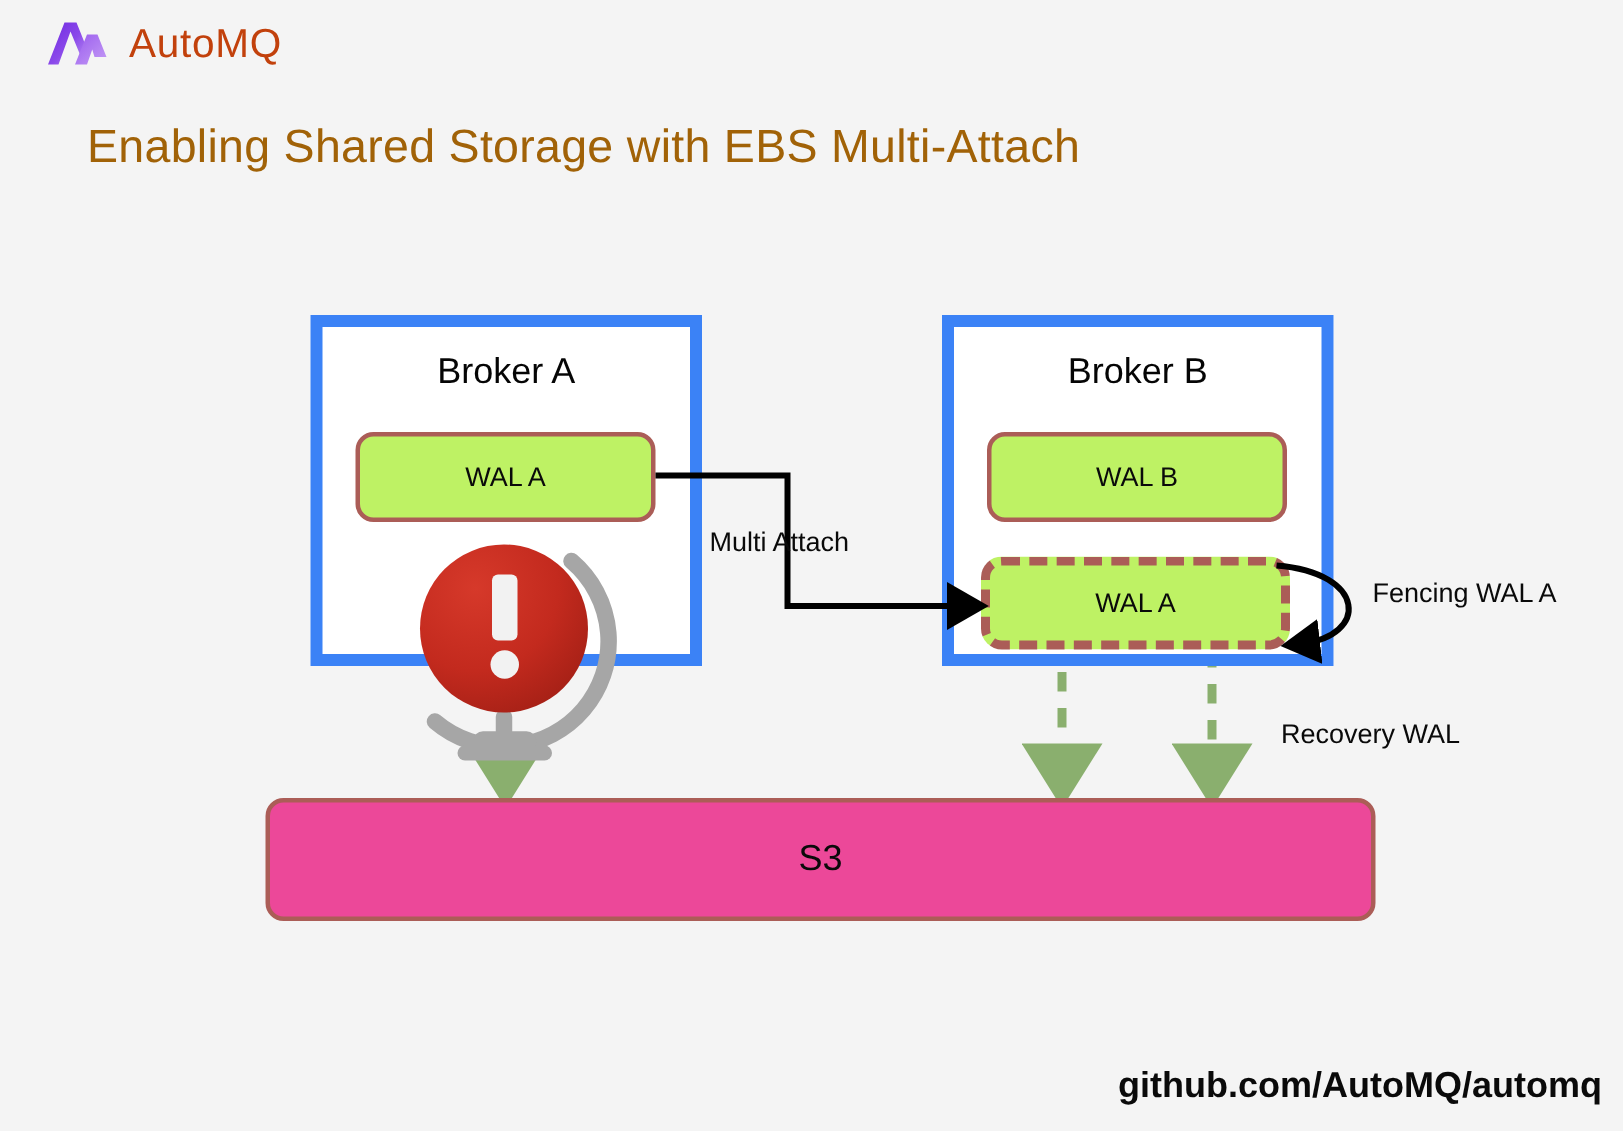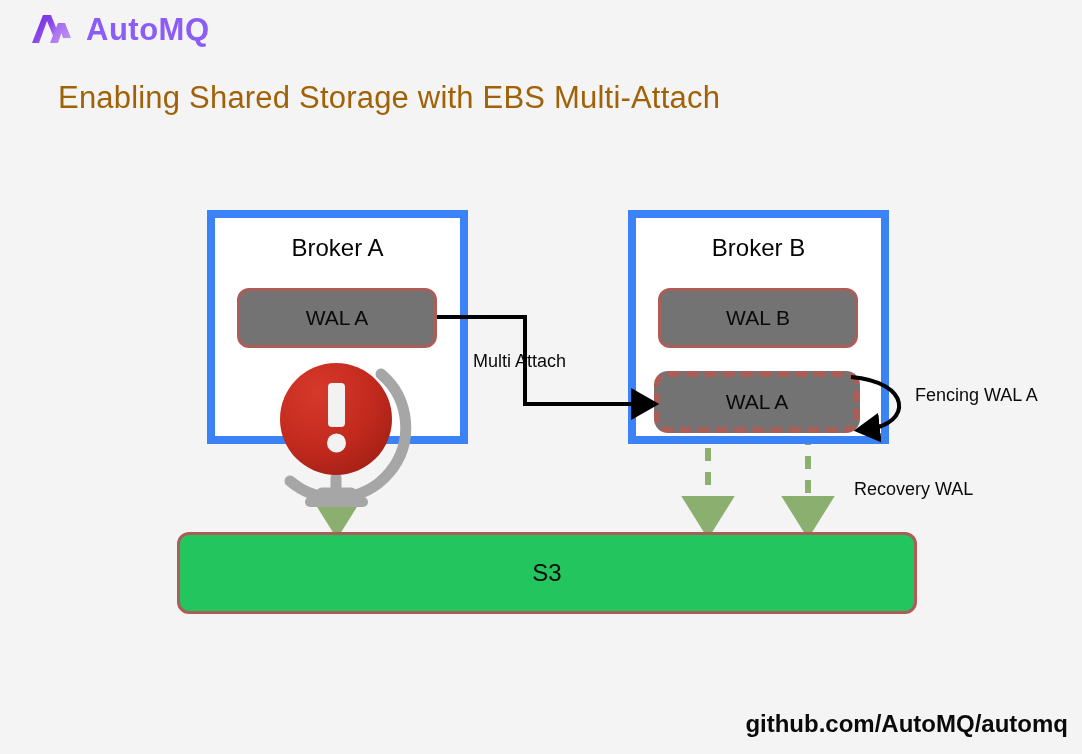--- a/index.html
+++ b/index.html
@@ -20,24 +20,24 @@
   #logo-area {
     position: absolute;
     left: 30px;
     top: 12px;
     display: flex;
     align-items: center;
     gap: 10px;
   }
   #logo-mark { display: block; }
   #logo-wordmark {
-    font-size: 31px;
-    font-weight: 700;
+    font-size: 27px;
+    font-weight: 400;
     letter-spacing: 0.5px;
-    color: #8b5cf6;
+    color: #c2410c;
     line-height: 1;
   }
 
   #page-title {
     position: absolute;
     left: 58px;
     top: 80px;
     font-size: 31px;
     font-weight: 400;
     letter-spacing: 0.2px;
@@ -67,42 +67,42 @@
     position: absolute;
     width: 100%;
     top: 16px;
     text-align: center;
     font-size: 24px;
     color: #050505;
   }
 
   .wal-box {
     position: absolute;
-    background: #737373;
+    background: #bef264;
     border: 3px solid #ab5d57;
     border-radius: 12px;
     box-sizing: border-box;
     display: flex;
     align-items: center;
     justify-content: center;
-    font-size: 21px;
+    font-size: 18px;
     color: #0a0a0a;
   }
   #wal-a-box { left: 237px; top: 288px; width: 200px; height: 60px; }
   #wal-b-box { left: 658px; top: 288px; width: 200px; height: 60px; }
   #wal-a-replica-box {
     left: 654px; top: 371px; width: 206px; height: 62px;
     border: 6px dashed #ab5d57;
     border-radius: 14px;
   }
 
   #s3-box {
     position: absolute;
     left: 177px; top: 532px; width: 740px; height: 82px;
-    background: #22c55e;
+    background: #ec4899;
     border: 3px solid #ab5d57;
     border-radius: 12px;
     box-sizing: border-box;
     display: flex;
     align-items: center;
     justify-content: center;
     font-size: 24px;
     color: #0a0a0a;
   }
 

